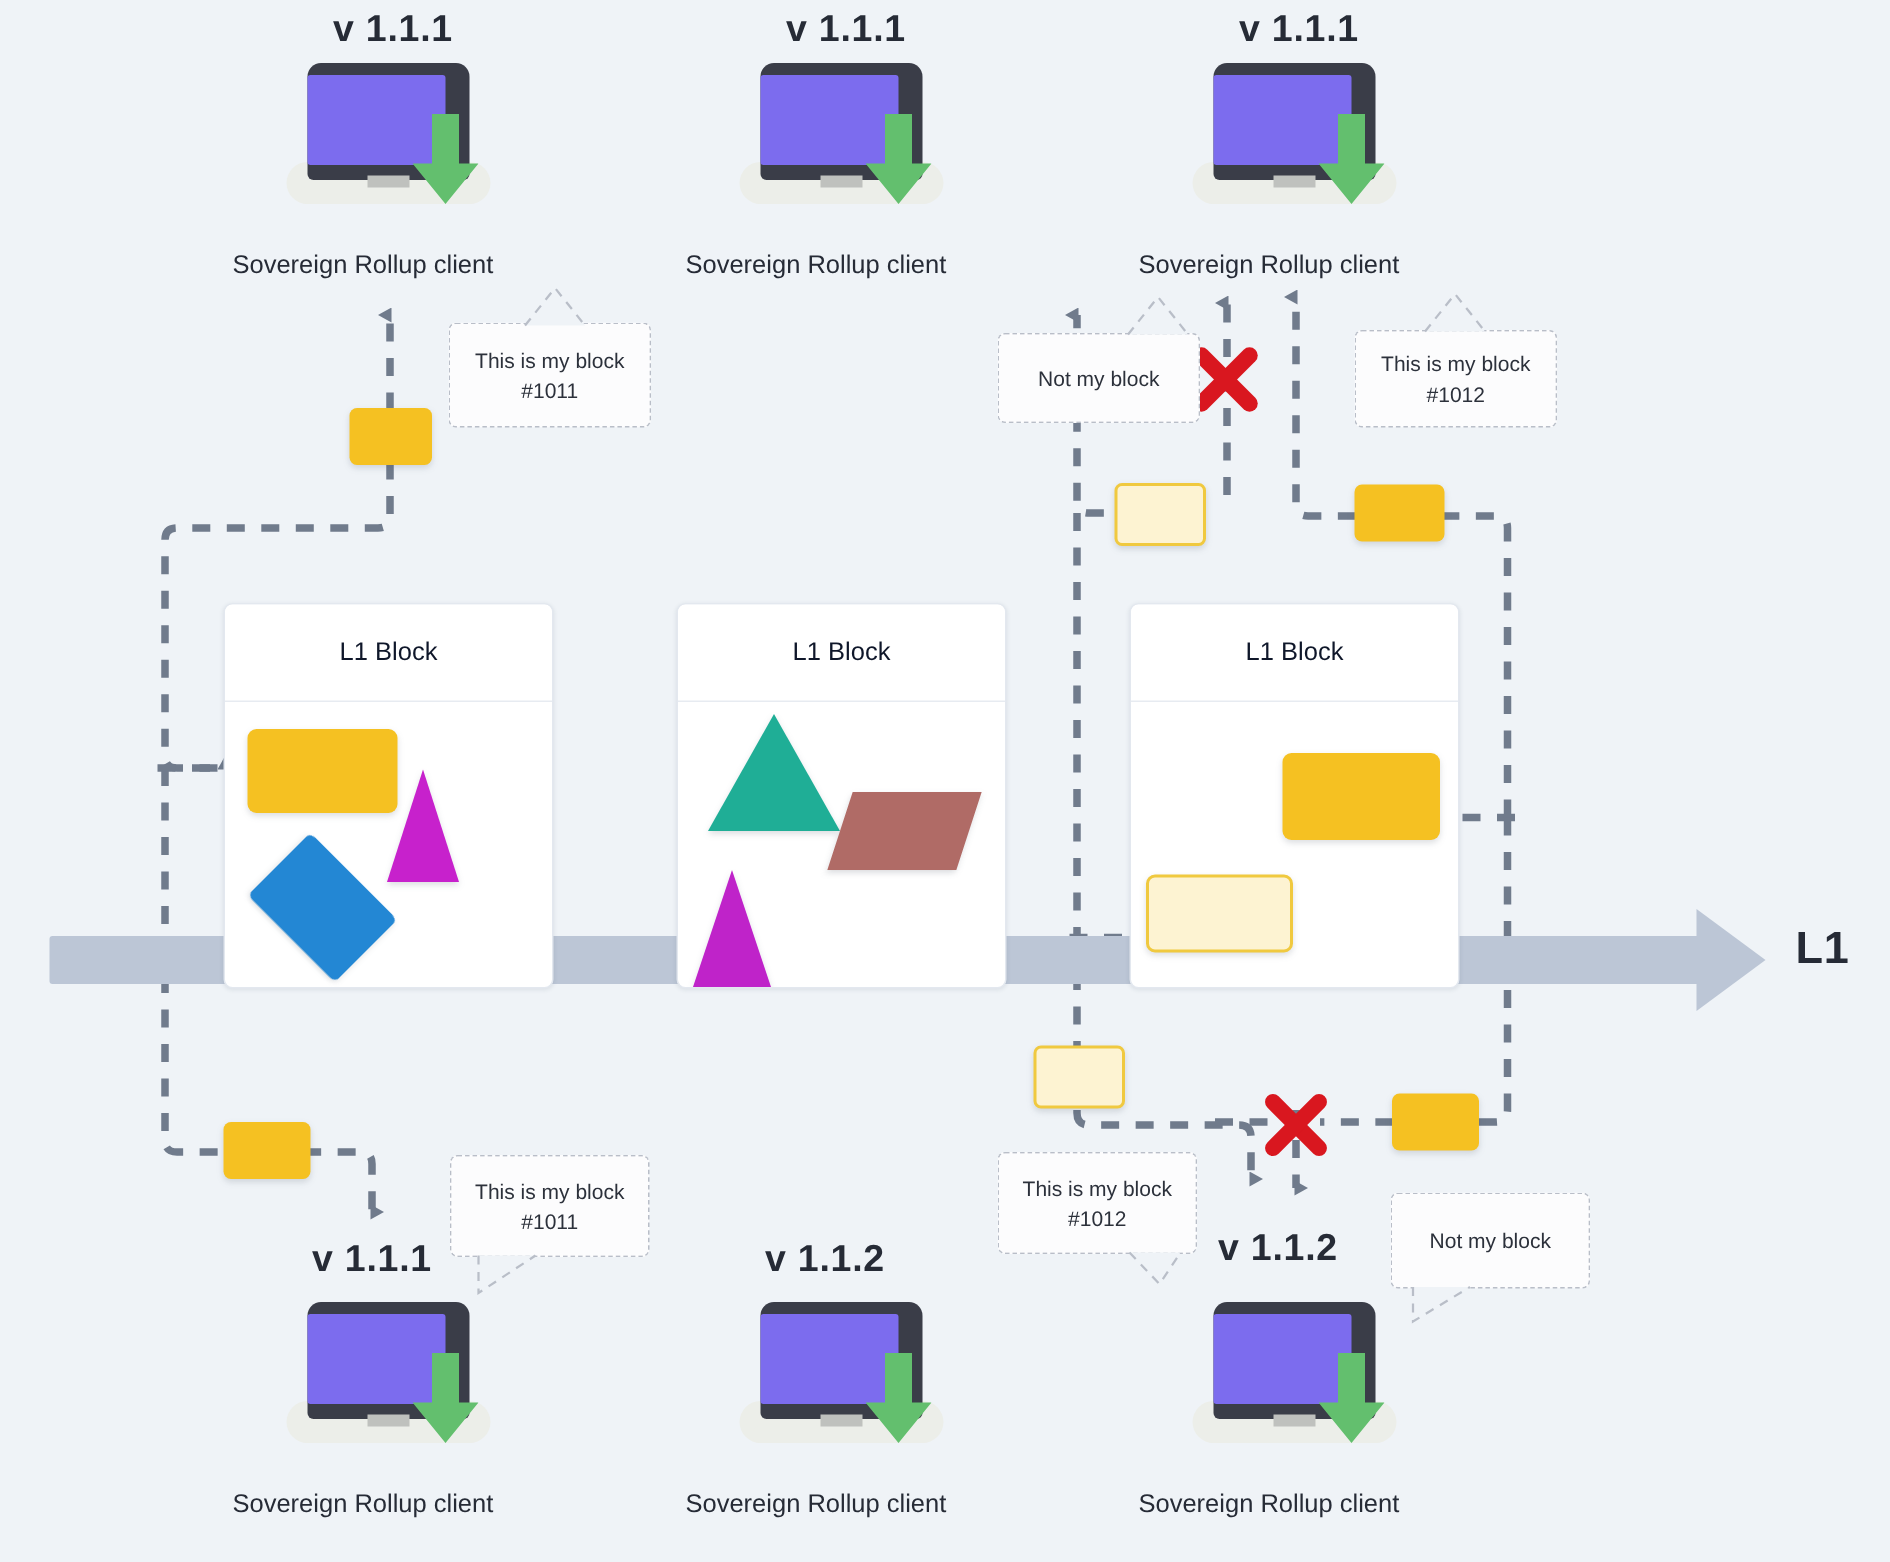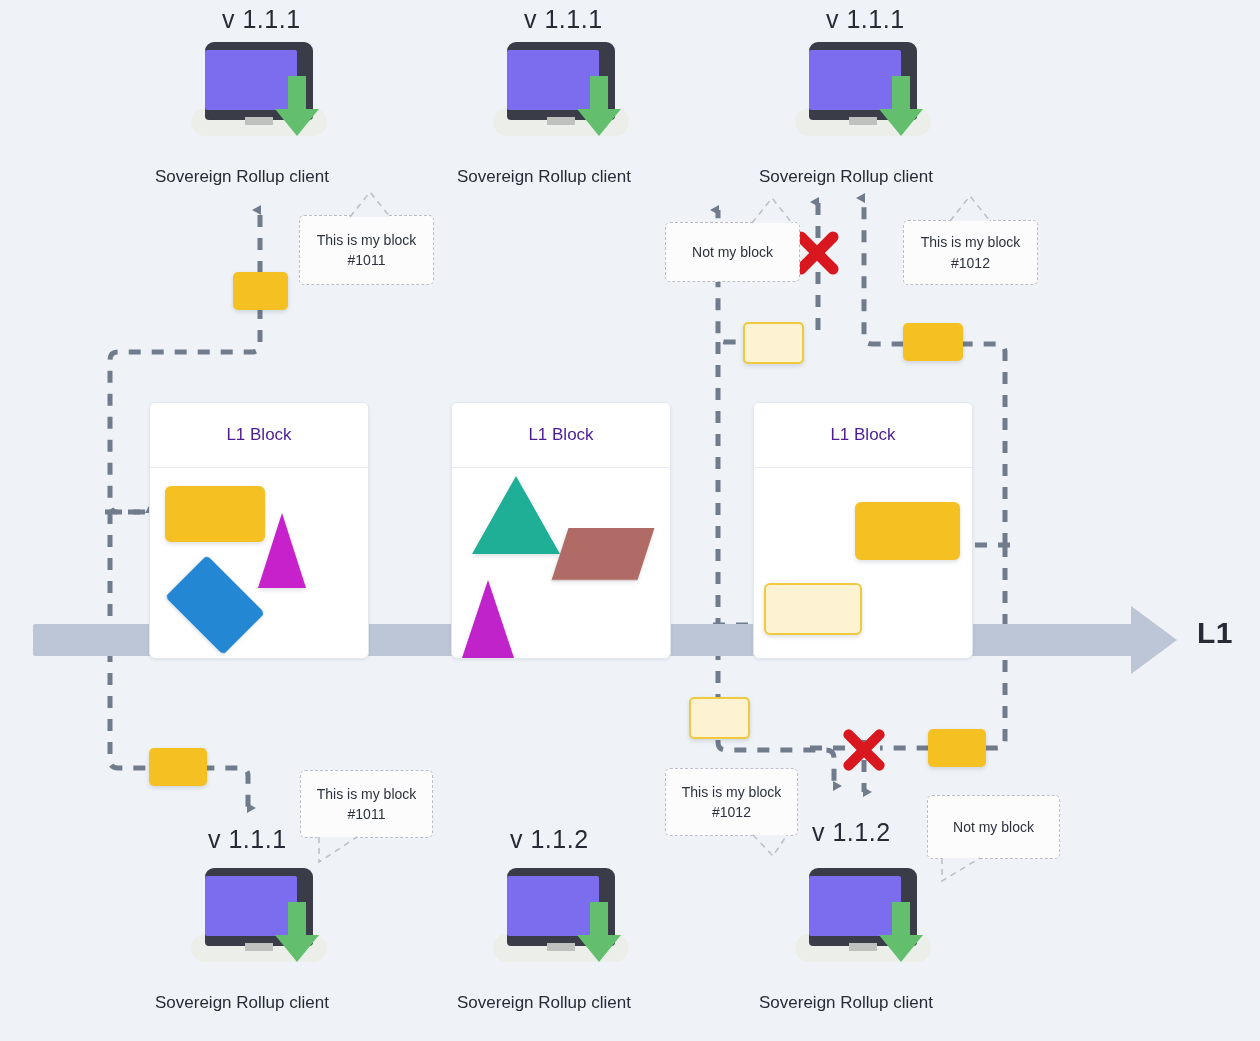--- a/index.html
+++ b/index.html
@@ -30,21 +30,21 @@
 
   
   .l1-block{
     position:absolute;width:218px;height:255px;
     background:#fff;border:1px solid #e3e8ef;border-radius:6px;
     box-shadow:0 1px 3px rgba(40,55,80,.10);
     overflow:hidden;
   }
   .l1-block .bhead{
     height:64px;line-height:64px;text-align:center;
-    font-size:17px;color:#4c1d95;border-bottom:1px solid #e7ebf1;
+    font-size:17px;color:#0f172a;border-bottom:1px solid #e7ebf1;
     background:#fff;
   }
   .l1-block .bbody{position:relative;height:190px;}
 
   
   .shp{position:absolute;filter:drop-shadow(0 2px 2px rgba(60,70,90,.18));}
   .rect-y{background:#f5c122;border-radius:6px;}
   .rect-y-light{background:#fdf3d2;border:2px solid #f0c93f;border-radius:6px;}
   .tri{width:0;height:0;border-left:44px solid transparent;border-right:44px solid transparent;border-bottom:78px solid #1fae96;}
   .trap-m{width:0;height:0;border-left:18px solid transparent;border-right:18px solid transparent;border-bottom:73px solid #c721cc;}
@@ -75,21 +75,21 @@
     position:absolute;left:48px;top:75px;width:28px;height:14px;
     background:#bfc1be;border-radius:0 0 4px 4px;
   }
   .pc .base{
     position:absolute;left:2px;top:83px;width:120px;height:11px;
     background:#eceee9;border-radius:6px;
   }
   .dl-arrow{position:absolute;left:78px;top:34px;width:44px;height:62px;}
 
   .ver{
-    position:absolute;font-size:25px;font-weight:normal;color:#262b36;
+    position:absolute;font-size:25px;font-weight:bold;color:#262b36;
     letter-spacing:.5px;white-space:nowrap;
   }
   .cap{
     position:absolute;font-size:17px;font-weight:normal;color:#262b36;
     white-space:nowrap;
   }
 
   
   .bub{
     position:absolute;background:#fcfcfd;border:1.5px dashed #b9bec8;

